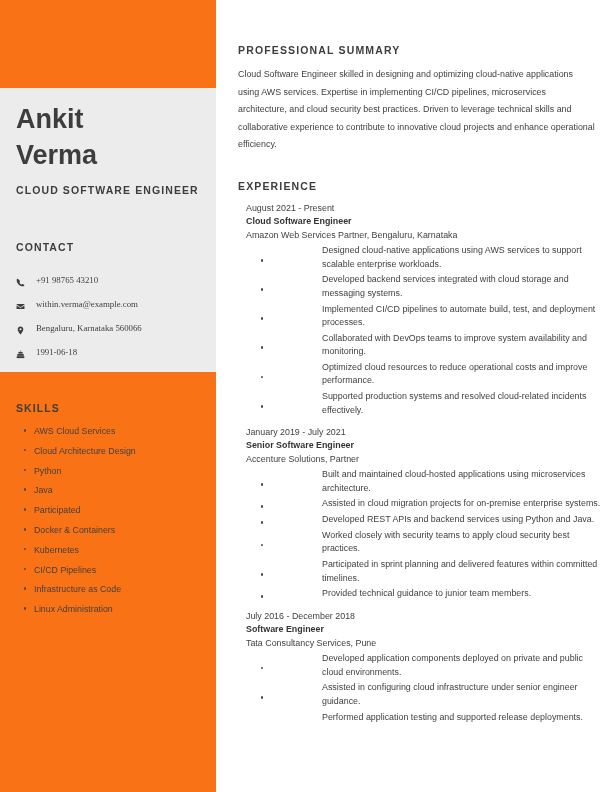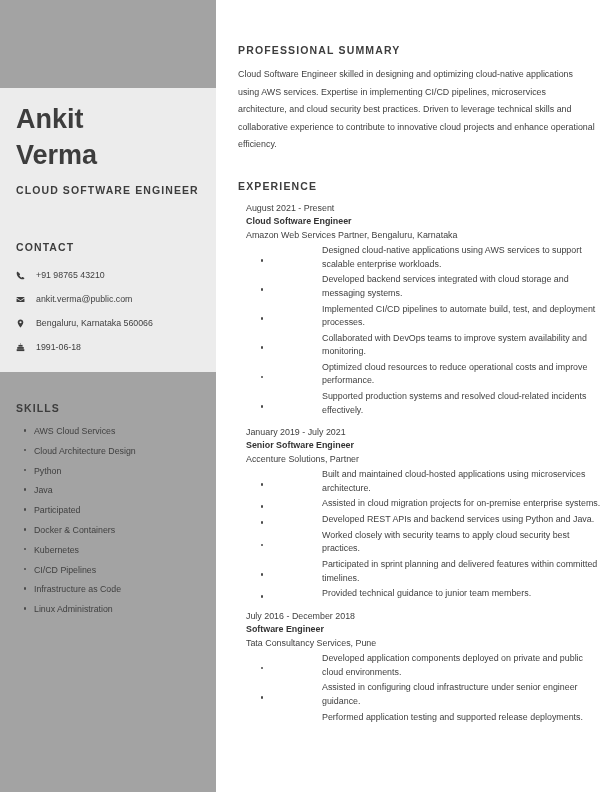--- a/index.html
+++ b/index.html
@@ -22,21 +22,21 @@
     background: #ffffff;
   }
 
   
   .sidebar {
     position: absolute;
     left: 0;
     top: 0;
     width: 216px;
     height: 792px;
-    background: #a3a3a3;
+    background: #f97316;
   }
   .sidebar-header-band {
     position: absolute;
     left: 0;
     top: 88px;
     width: 216px;
     height: 284px;
     background: #ececec;
   }
   .sidebar-inner {
@@ -86,22 +86,23 @@
     top: 241px;
   }
   .contact-list {
     position: absolute;
     left: 16px;
     top: 263px;
     width: 192px;
   }
   .contact-row {
     display: flex;
-    align-items: center;
+    align-items: flex-end;
     height: 24px;
+    font-family: Liberation Serif, serif;
   }
   .contact-icon {
     width: 20px;
     flex: 0 0 20px;
     display: flex;
     align-items: center;
     justify-content: flex-start;
     padding-top: 1px;
     color: #3d3d3d;
   }
@@ -271,21 +272,21 @@
           <span class="contact-text">+91 98765 43210</span>
         </div>
 
         <div class="contact-row">
           <span class="contact-icon">
             <svg width="9" height="9" viewBox="0 0 16 16" fill="#3d3d3d">
               <path d="M1 3.5h14v1.1L8 9.2 1 4.6z"></path>
               <path d="M1 6.1l7 4.6 7-4.6v6.4H1z"></path>
             </svg>
           </span>
-          <span class="contact-text">ankit.verma@public.com</span>
+          <span class="contact-text">within.verma@example.com</span>
         </div>
 
         <div class="contact-row">
           <span class="contact-icon">
             <svg width="9" height="9" viewBox="0 0 16 16" fill="#3d3d3d">
               <path d="M8 .8C5.2.8 3 3 3 5.8c0 3.6 5 9.4 5 9.4s5-5.8 5-9.4C13 3 10.8.8 8 .8zm0 6.9a1.9 1.9 0 1 1 0-3.8 1.9 1.9 0 0 1 0 3.8z"></path>
             </svg>
           </span>
           <span class="contact-text">Bengaluru, Karnataka 560066</span>
         </div>

